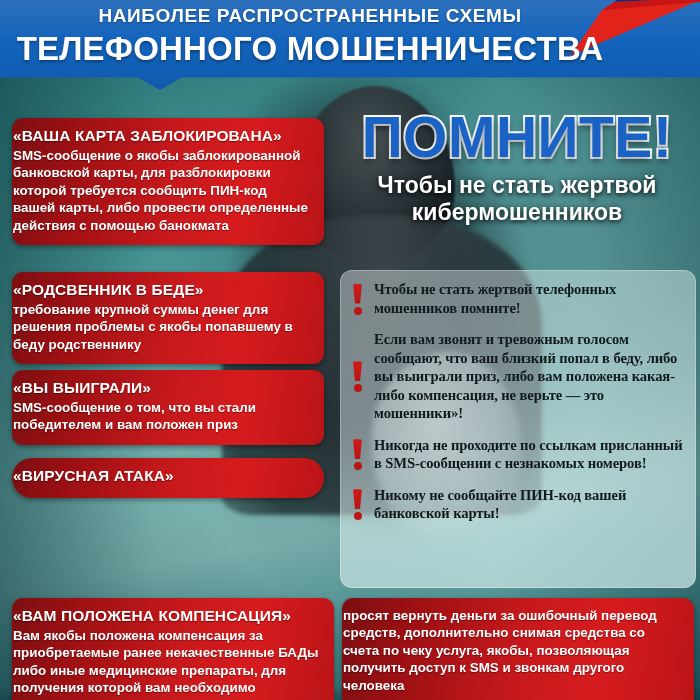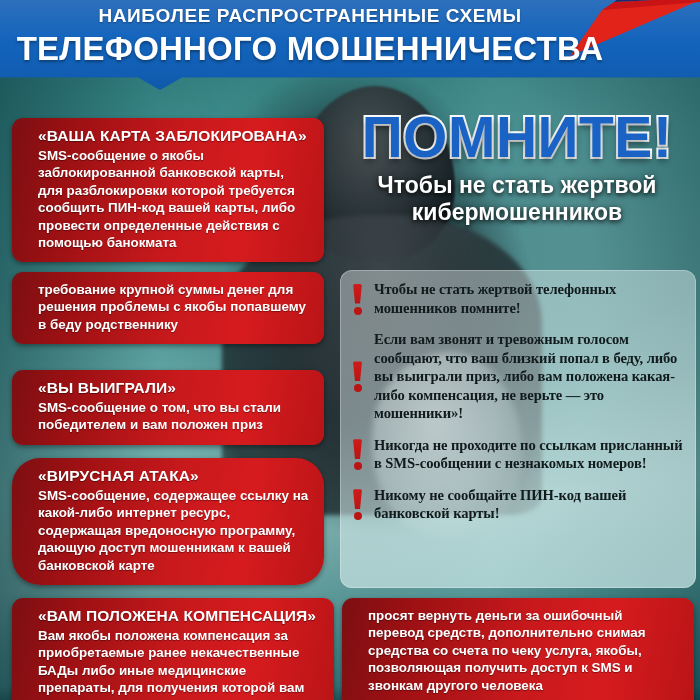--- a/index.html
+++ b/index.html
@@ -112,21 +112,21 @@
     white-space: nowrap;
     text-shadow: 0 2px 3px rgba(0,0,0,0.35);
   }
 
   
   .card-red {
     position: absolute;
     border-radius: 11px;
     background: linear-gradient(100deg, #7c0f12 0%, #9b1013 18%, #c8191c 52%, #d61b1e 74%, #b91417 100%);
     box-shadow: 0 2px 5px rgba(0,0,0,0.40);
-    padding: 9px 13px 11px 26px;
+    padding: 9px 13px 11px 1px;
     color: #ffffff;
     z-index: 10;
     overflow: hidden;
   }
   .card-title {
     font-size: 15.5px;
     font-weight: bold;
     line-height: 1.15;
     letter-spacing: 0.1px;
     margin-bottom: 2px;
@@ -253,31 +253,31 @@
     <div class="title-small">НАИБОЛЕЕ РАСПРОСТРАНЕННЫЕ СХЕМЫ</div>
     <div class="title-big">ТЕЛЕФОННОГО МОШЕННИЧЕСТВА</div>
   </div>
 
   <div class="card-red" id="card-blocked">
     <div class="card-title">«ВАША КАРТА ЗАБЛОКИРОВАНА»</div>
     <div class="card-body">SMS-сообщение о якобы заблокированной банковской карты, для разблокировки которой требуется сообщить ПИН-код вашей карты, либо провести определенные действия с помощью банокмата</div>
   </div>
 
   <div class="card-red" id="card-relative">
+    <div class="card-title">«РОДСВЕННИК В БЕДЕ»</div>
     <div class="card-body">требование крупной суммы денег для решения проблемы с якобы попавшему в беду родственнику</div>
   </div>
 
   <div class="card-red" id="card-won">
     <div class="card-title">«ВЫ ВЫИГРАЛИ»</div>
     <div class="card-body">SMS-сообщение о том, что вы стали победителем и вам положен приз</div>
   </div>
 
   <div class="card-red" id="card-virus">
     <div class="card-title">«ВИРУСНАЯ АТАКА»</div>
-    <div class="card-body">SMS-сообщение, содержащее ссылку на какой-либо интернет ресурс, содержащая вредоносную программу, дающую доступ мошенникам к вашей банковской карте</div>
   </div>
 
   <div class="card-red" id="card-compens">
     <div class="card-title">«ВАМ ПОЛОЖЕНА КОМПЕНСАЦИЯ»</div>
     <div class="card-body">Вам якобы положена компенсация за приобретаемые ранее некачественные БАДы либо иные медицинские препараты, для получения которой вам необходимо оплатить какие-либо пошлины или</div>
   </div>
 
   <div class="remember-wrap">
     <div class="remember-title">ПОМНИТЕ!</div>
     <div class="remember-sub">Чтобы не стать жертвой</div>

